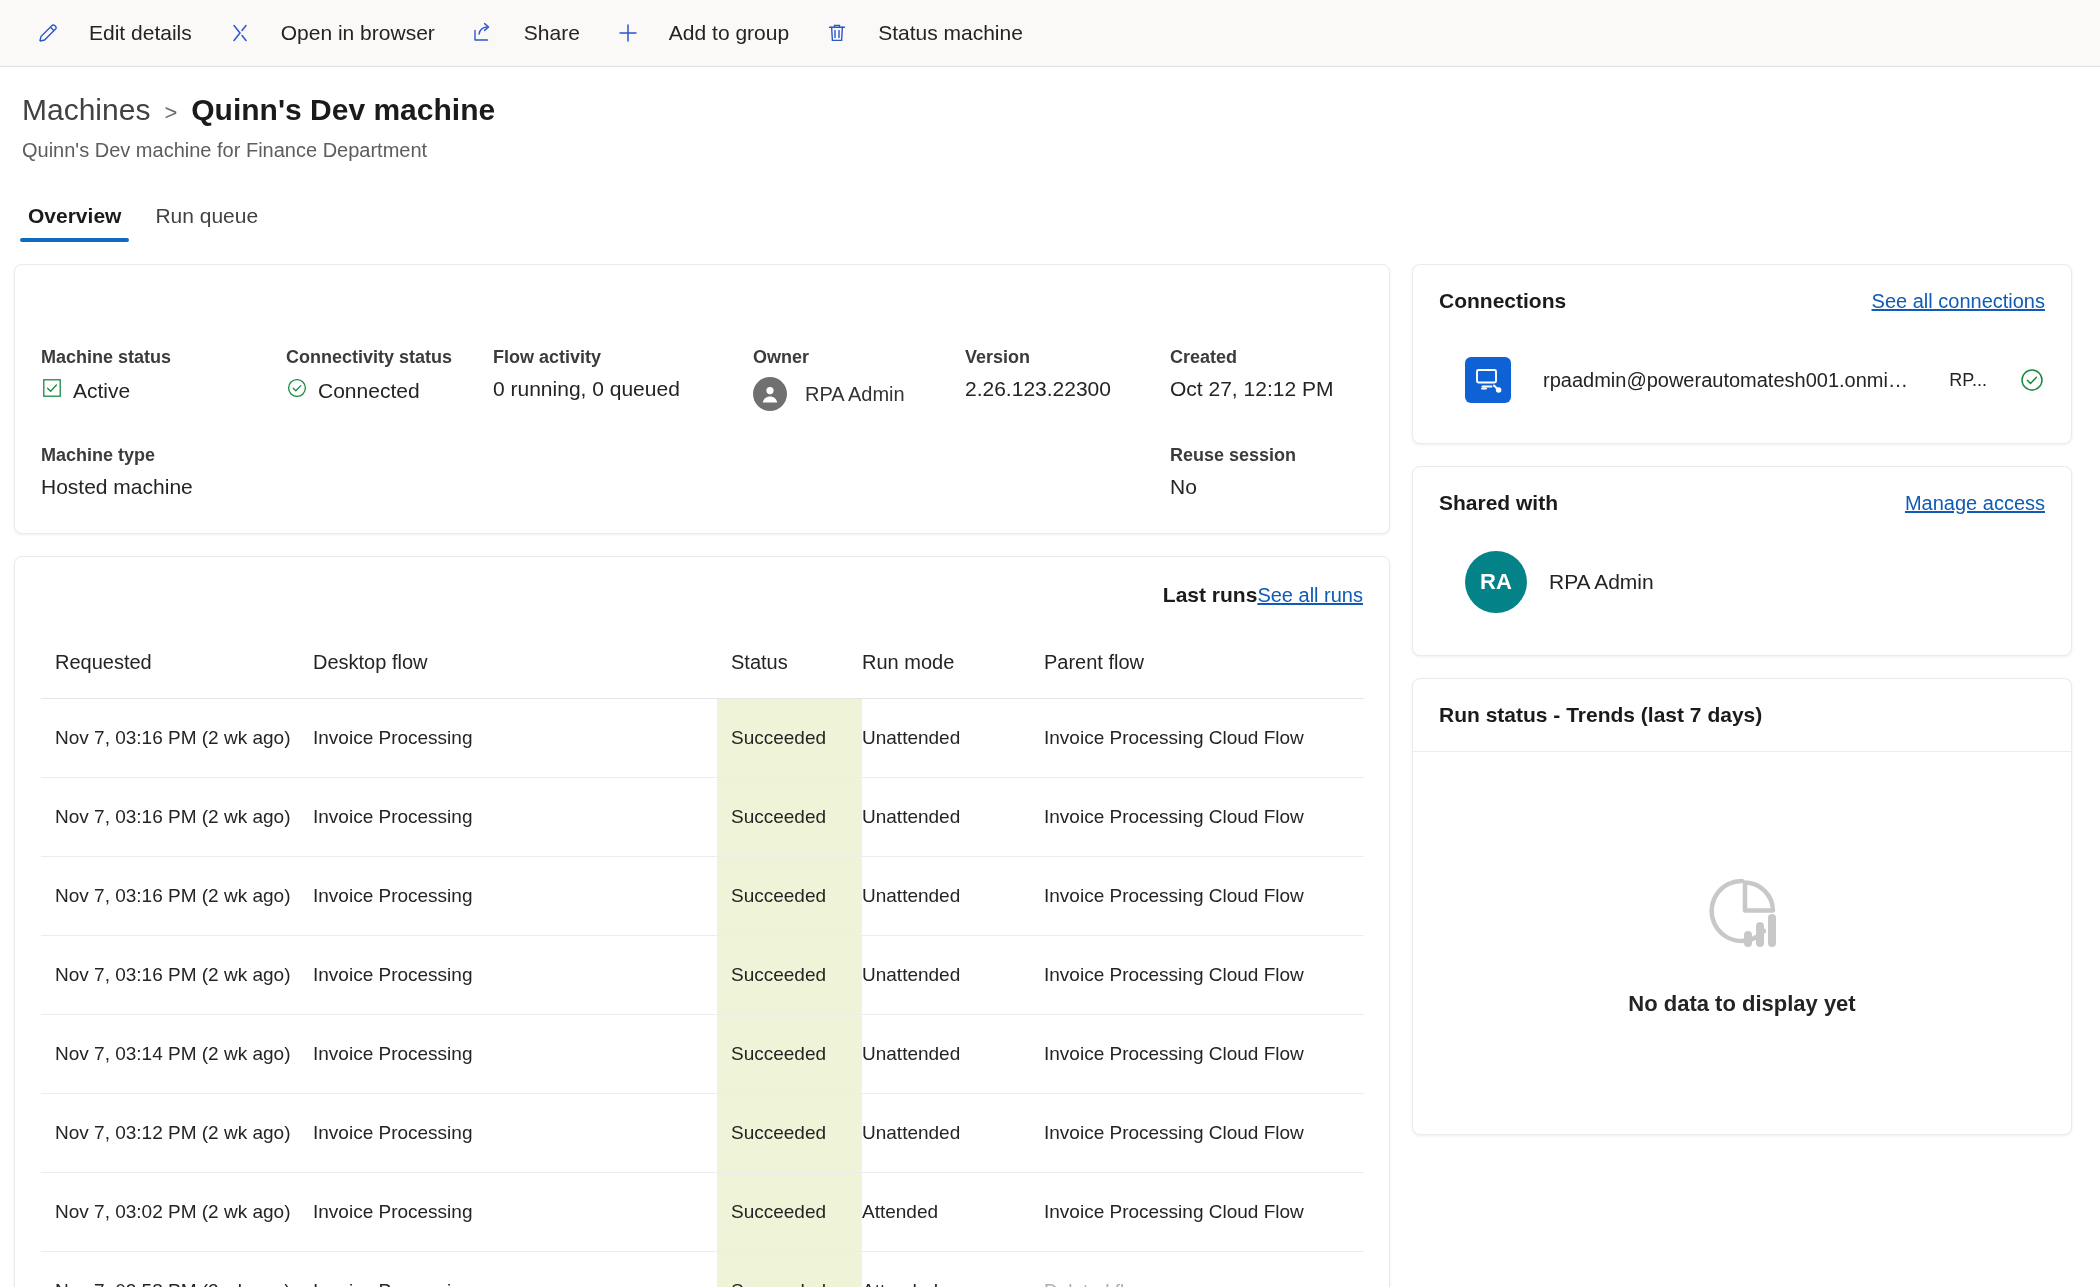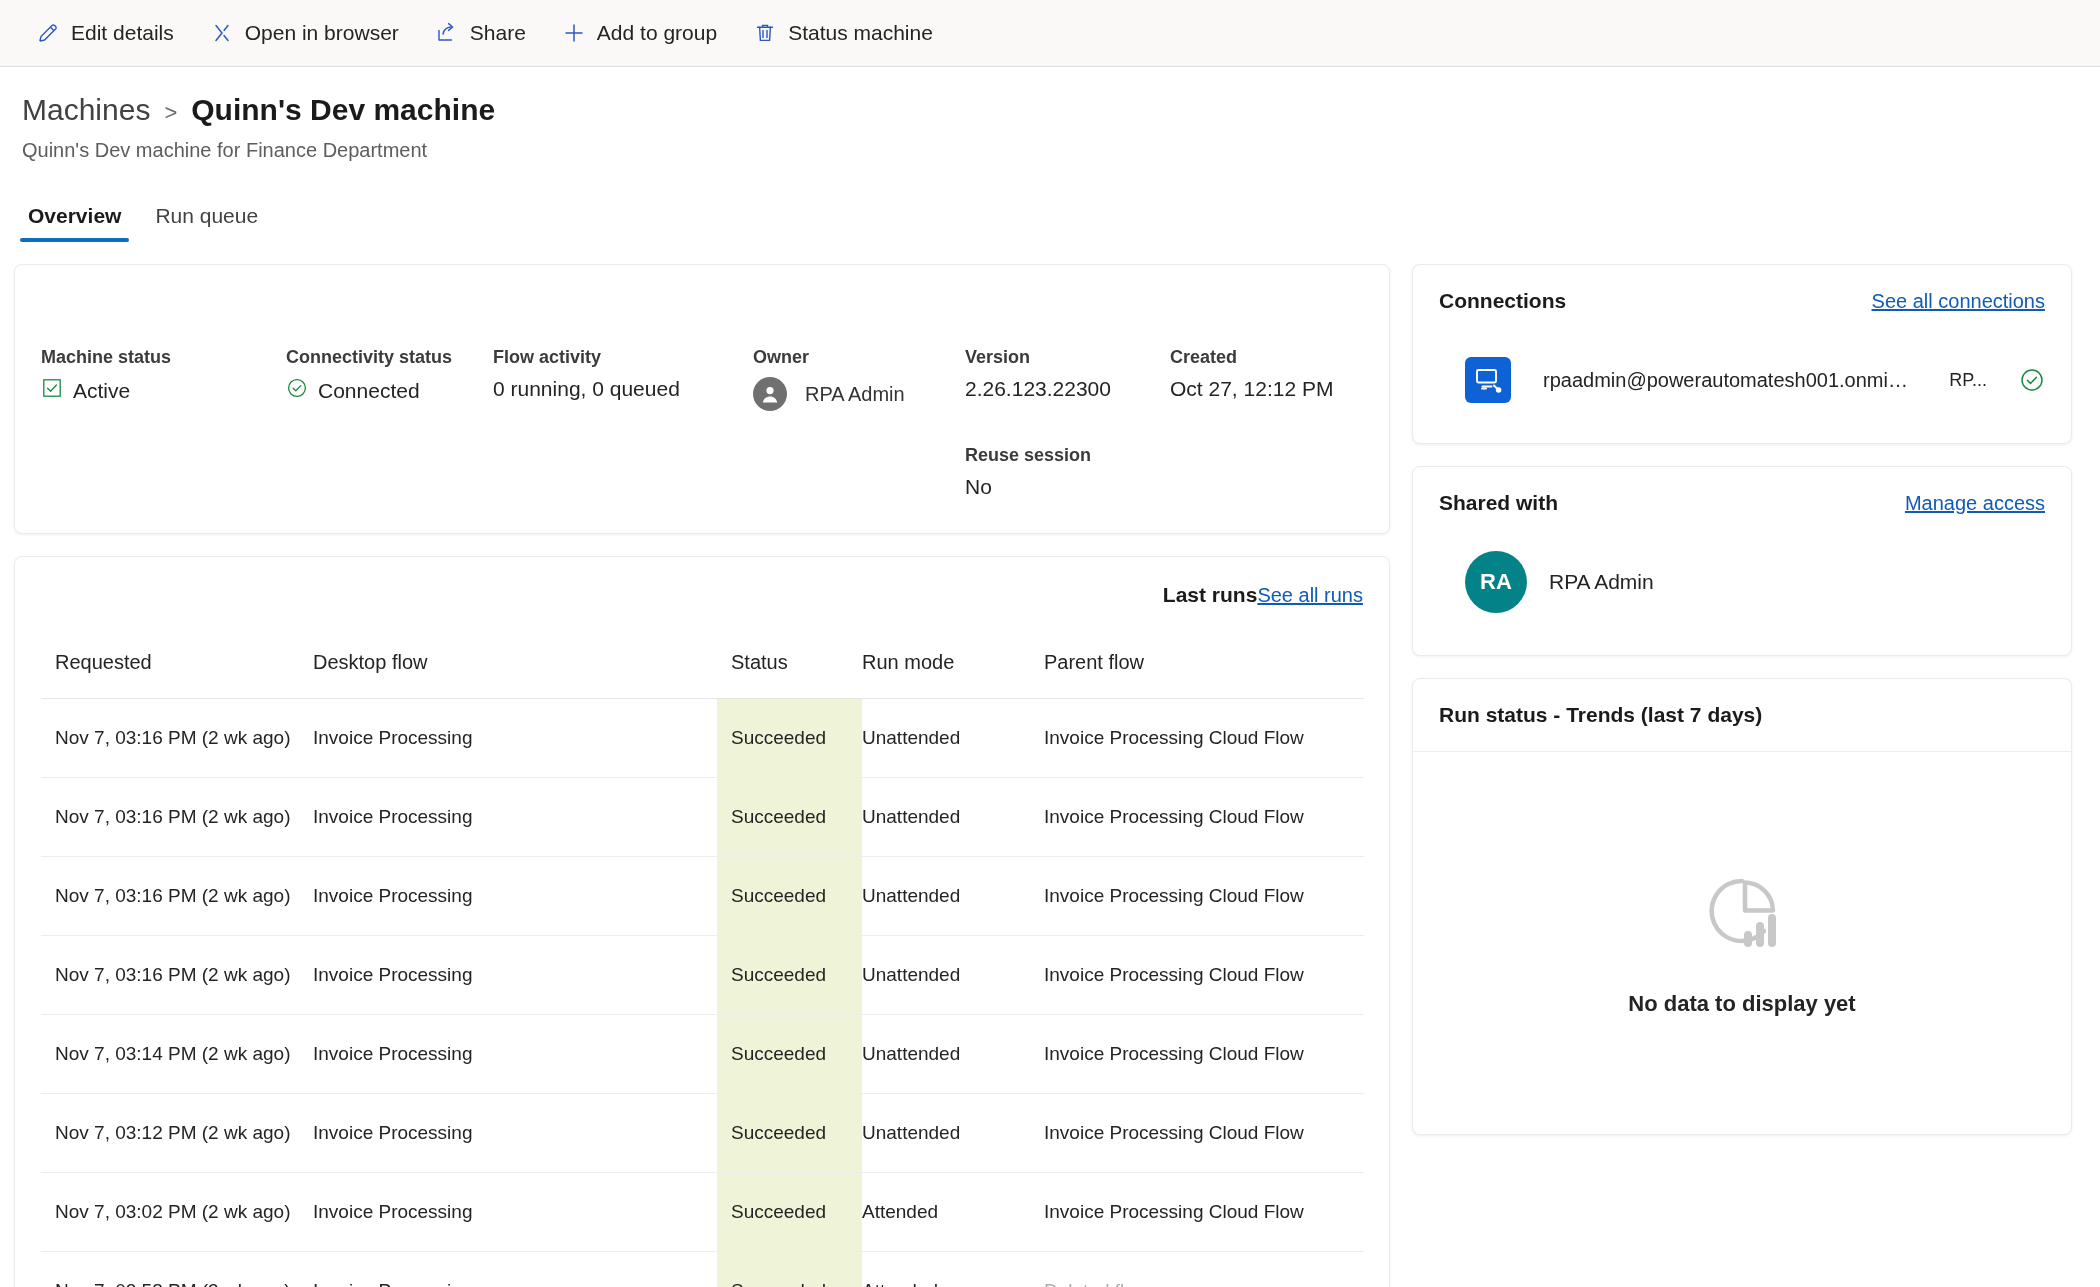--- a/index.html
+++ b/index.html
@@ -18,21 +18,21 @@
     background: #faf9f8;
     border-bottom: 1px solid #e1dfdd;
     display: flex;
     align-items: center;
     padding-left: 22px;
     gap: 8px;
   }
   .cmd-btn {
     display: flex;
     align-items: center;
-    gap: 11px;
+    gap: 29px;
     padding: 8px 14px;
     font-size: 21px;
     color: #242424;
     background: transparent;
     border: none;
     cursor: pointer;
     white-space: nowrap;
     font-family: "Liberation Sans", sans-serif;
   }
   .cmd-ico { width: 24px; height: 24px; display: inline-flex; align-items: center; justify-content: center; }
@@ -301,20 +301,24 @@
         <div>
           <div class="md-label">Version</div>
           <div class="md-value">2.26.123.22300</div>
         </div>
 
         <div>
           <div class="md-label">Created</div>
           <div class="md-value">Oct 27, 12:12 PM</div>
         </div>
 
+        <div>
+          <div class="md-label">Machine type</div>
+          <div class="md-value">Hosted machine</div>
+        </div>
 
         <div></div>
         <div></div>
         <div></div>
         <div></div>
 
         <div>
           <div class="md-label">Reuse session</div>
           <div class="md-value">No</div>
         </div>

